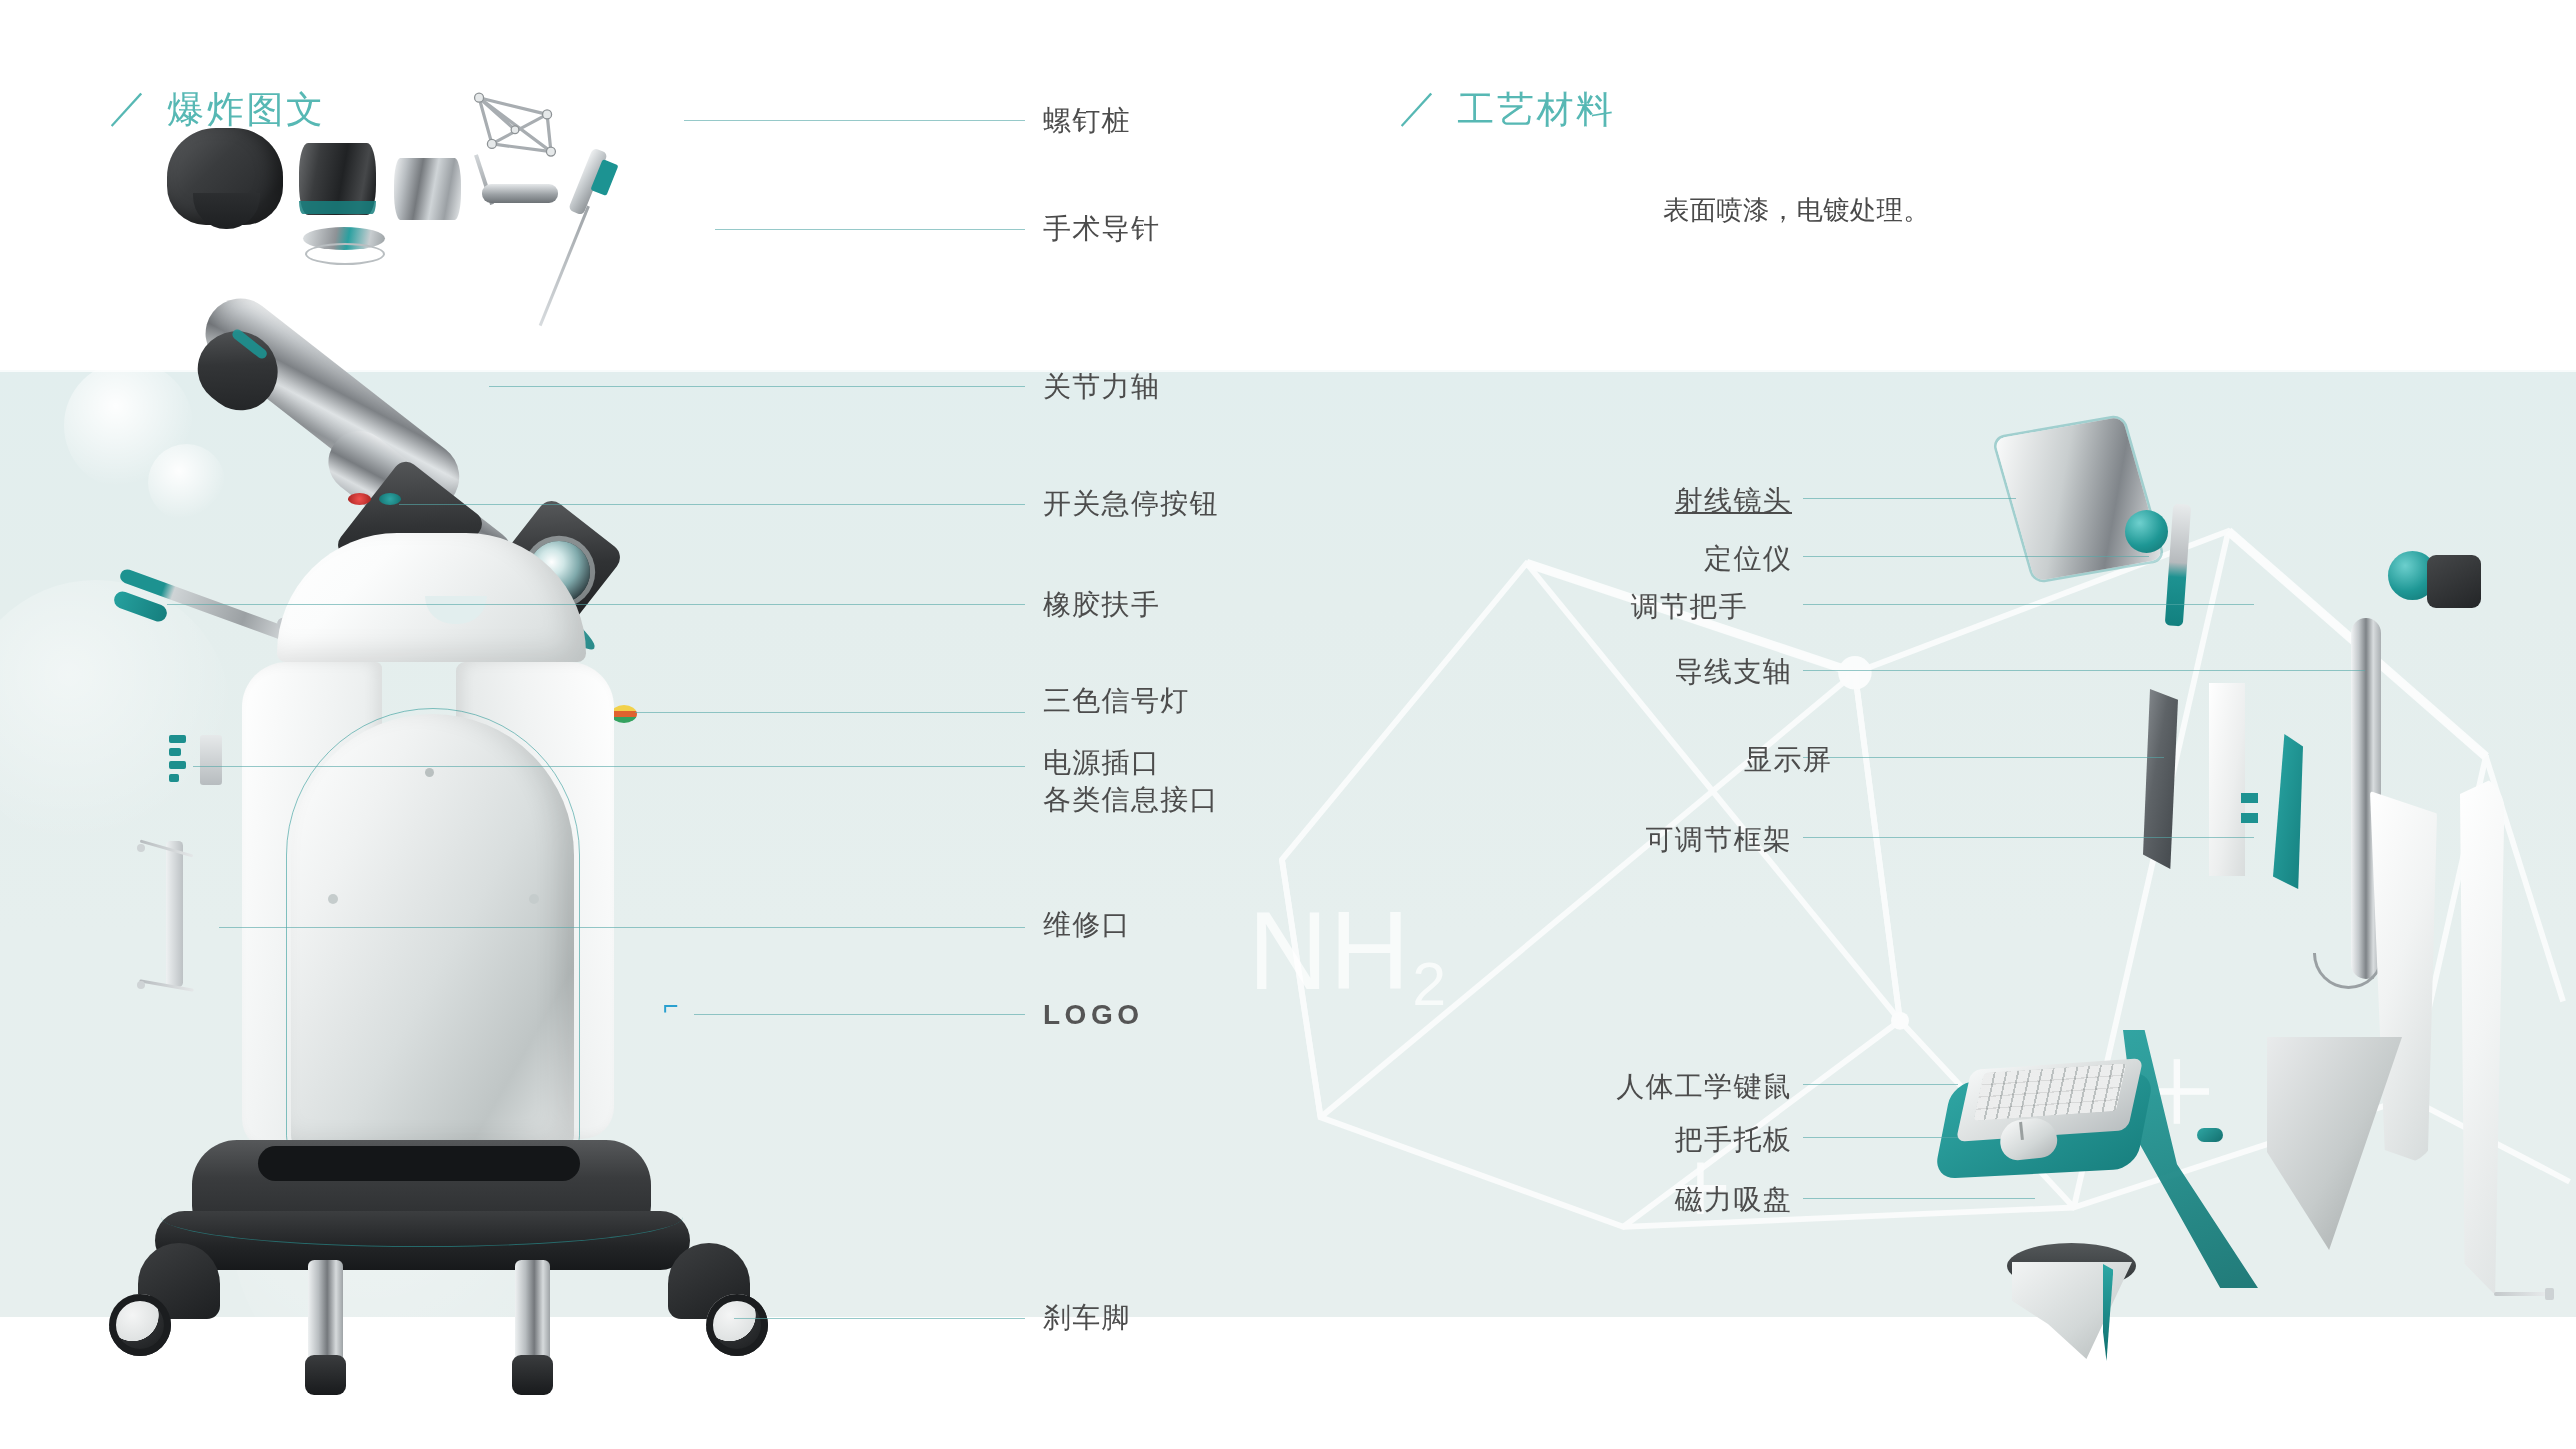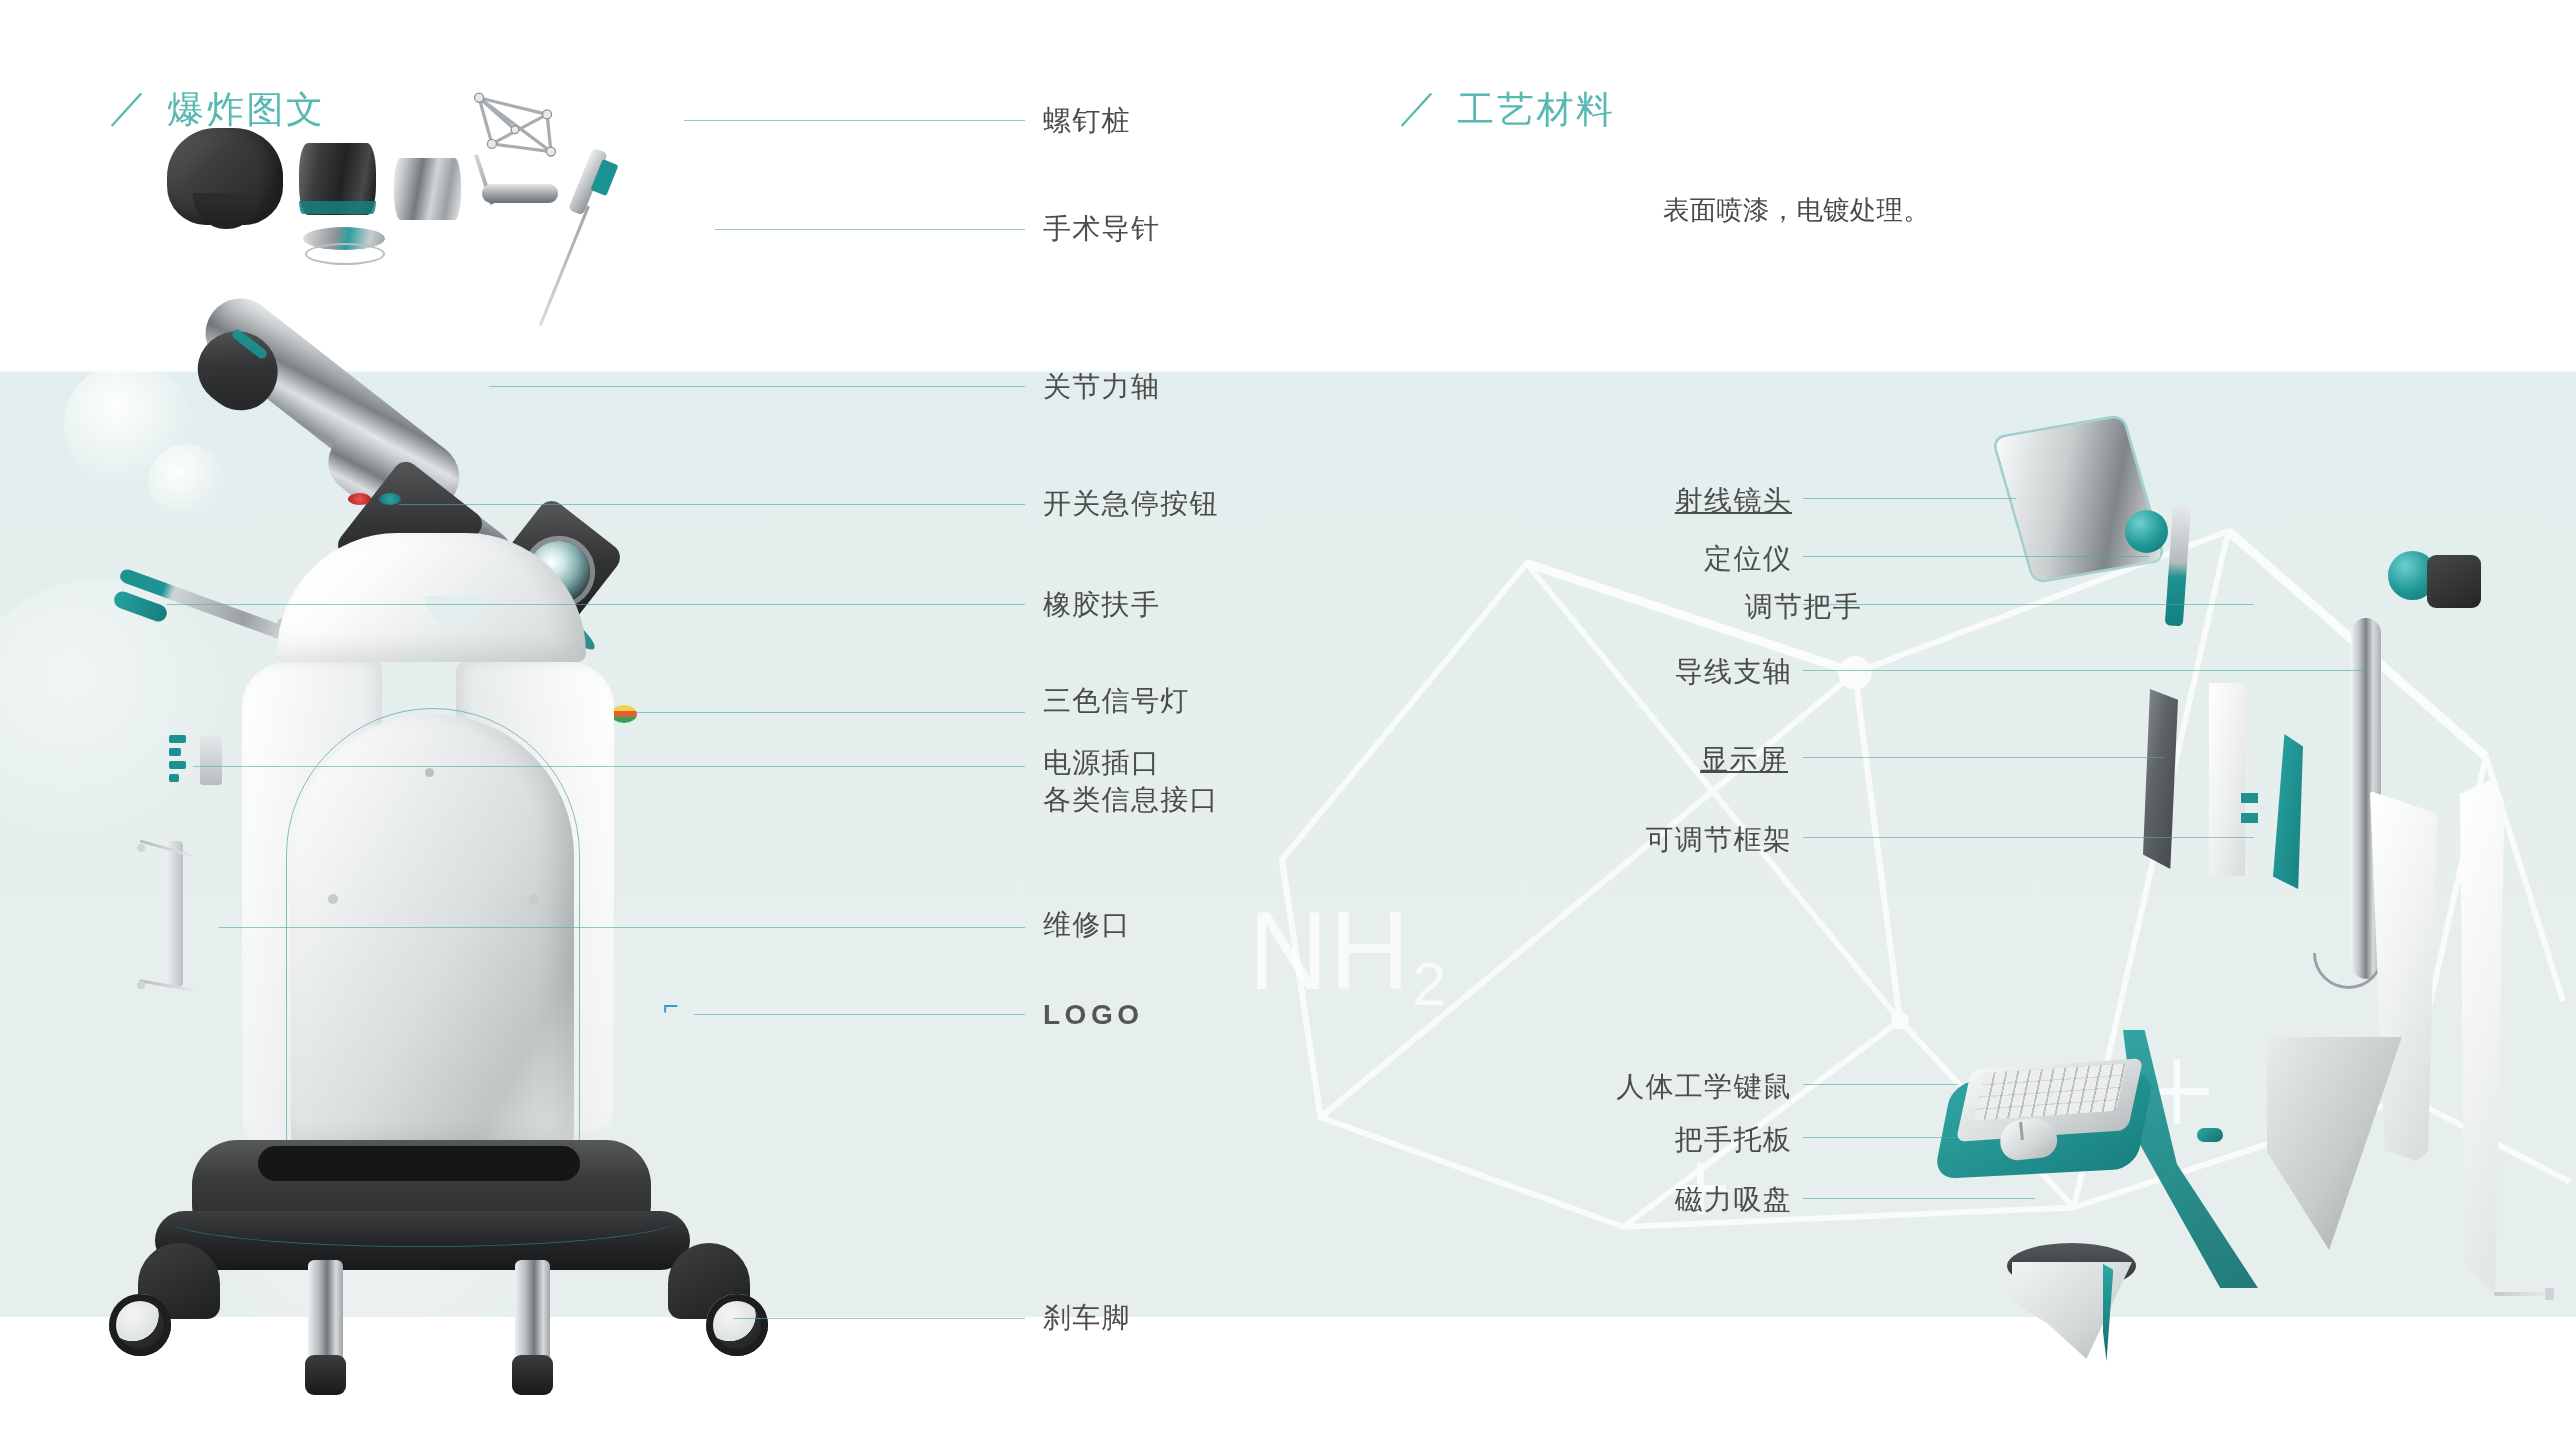--- a/index.html
+++ b/index.html
@@ -401,22 +401,22 @@
   <div class="lbl" style="left:1043px;top:587px;">橡胶扶手</div>
   <div class="lbl" style="left:1043px;top:683px;">三色信号灯</div>
   <div class="lbl" style="left:1043px;top:745px;">电源插口</div>
   <div class="lbl" style="left:1043px;top:782px;">各类信息接口</div>
   <div class="lbl" style="left:1043px;top:907px;">维修口</div>
   <div class="lbl logo" style="left:1043px;top:997px;">LOGO</div>
   <div class="lbl" style="left:1043px;top:1300px;">刹车脚</div>
 
   <div class="lbl r" style="left:1792px;top:483px;text-decoration:underline;">射线镜头</div>
   <div class="lbl r" style="left:1792px;top:541px;">定位仪</div>
-  <div class="lbl r" style="left:1862px;top:589px;text-align:right;">调节把手</div>
+  <div class="lbl r" style="left:1748px;top:589px;text-align:right;">调节把手</div>
   <div class="lbl r" style="left:1792px;top:654px;">导线支轴</div>
-  <div class="lbl r" style="left:1788px;top:742px;text-decoration:underline;">显示屏</div>
+  <div class="lbl r" style="left:1832px;top:742px;">显示屏</div>
   <div class="lbl r" style="left:1792px;top:822px;">可调节框架</div>
   <div class="lbl r" style="left:1792px;top:1069px;">人体工学键鼠</div>
   <div class="lbl r" style="left:1792px;top:1122px;">把手托板</div>
   <div class="lbl r" style="left:1792px;top:1182px;">磁力吸盘</div>
 
 </div>
 
 
 </body></html>

